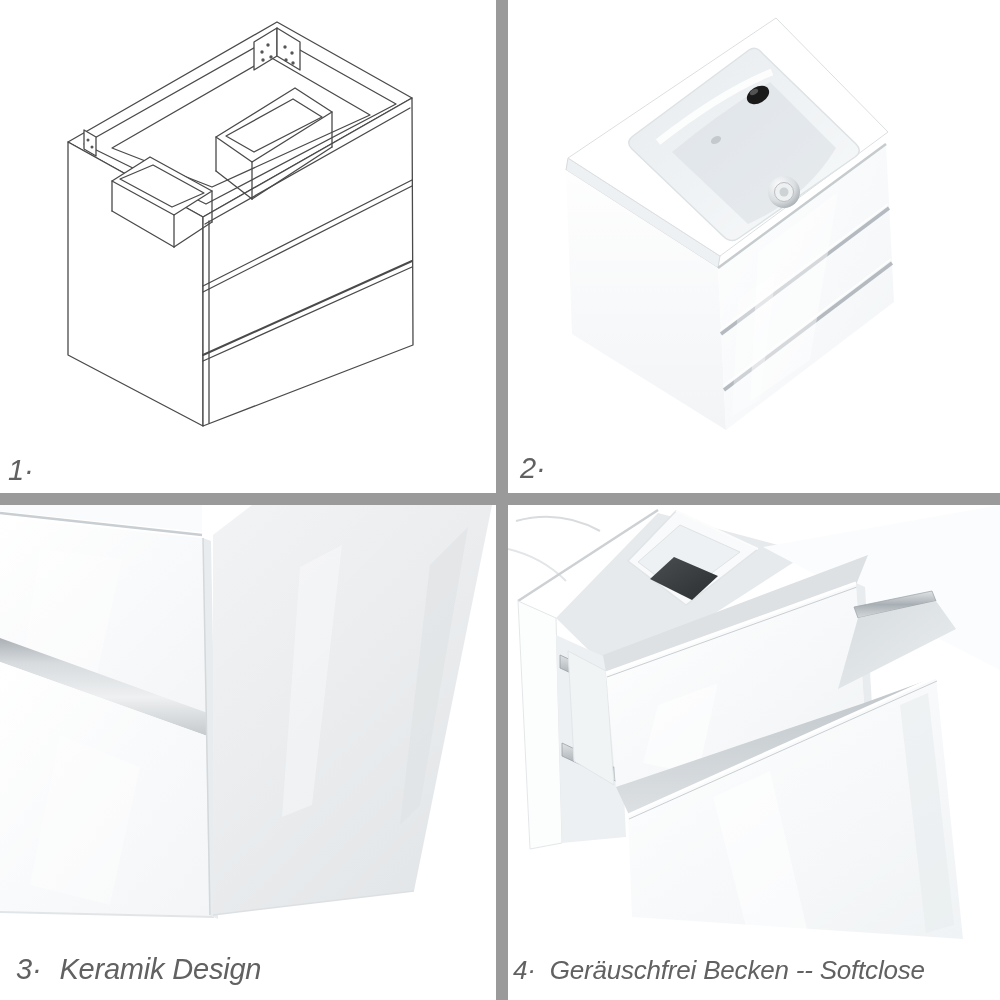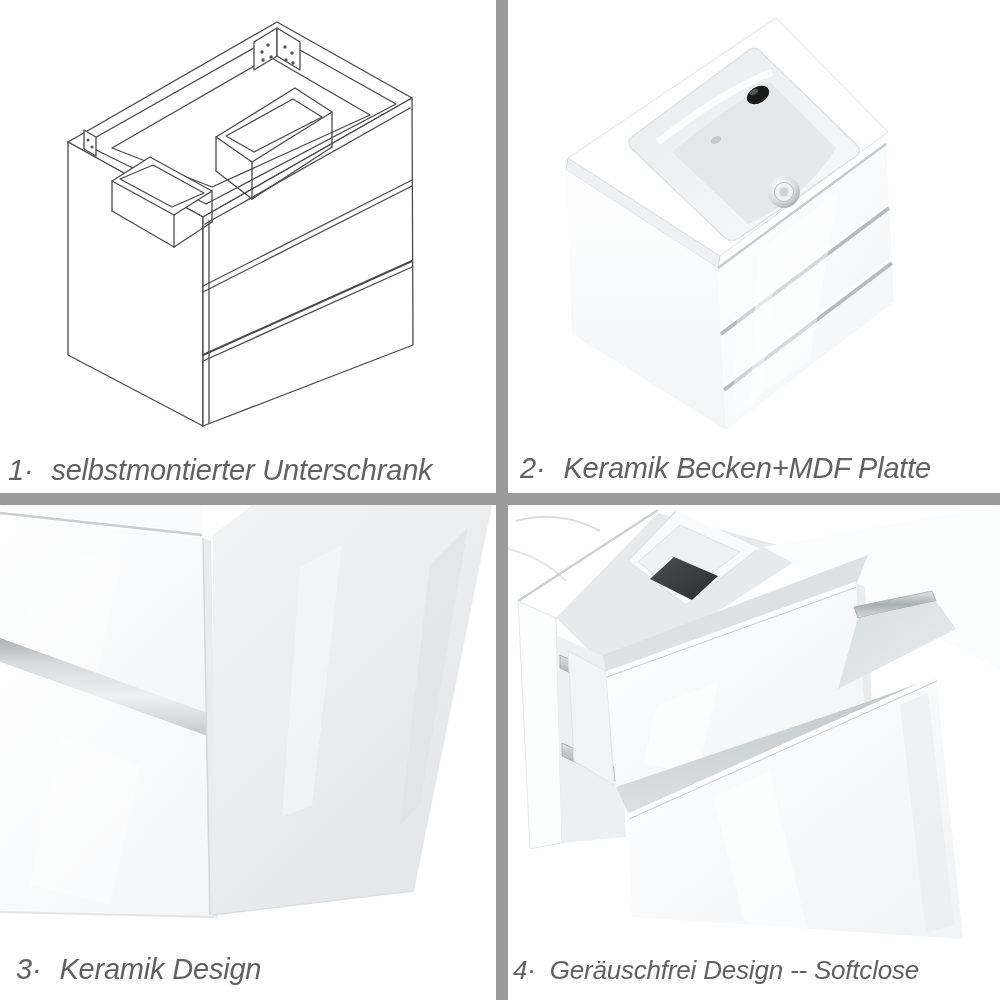--- a/index.html
+++ b/index.html
@@ -87,21 +87,20 @@
           <polygon fill="#ffffff" points="84,130 96,137 96,156 84,149"></polygon>
           <g fill="#555555" stroke="none">
             <circle cx="88" cy="140" r="1.5"></circle>
               <circle cx="92" cy="147" r="1.5"></circle>
           </g>
         </g>
       </g>
     </svg>
     <figcaption class="caption" style="color: rgb(97, 97, 97);">
       <span class="cap-num">1·</span>
-      <span class="cap-txt">selbstmontierter Unterschrank</span>
     </figcaption>
   </figure>
 
   <div class="vdiv" style="background: rgb(154, 154, 154);"></div>
 
   <figure class="quad q2">
     <svg class="art" width="492" height="493" viewBox="0 0 492 493" aria-label="white-gloss-vanity-top-view-ceramic-basin-faucet-hole-chrome-drain-two-drawers">
       <defs>
         <linearGradient id="q2basin" x1="0" y1="0" x2="1" y2="1">
           <stop offset="0" stop-color="#e7ebee"></stop>
@@ -143,21 +142,20 @@
       <line x1="210" y1="268" x2="378" y2="144" stroke="#c6cbce" stroke-width="2.5"></line>
       <line x1="212" y1="330" x2="380" y2="204" stroke="#ffffff" stroke-width="1.5" opacity="0.9"></line>
       <line x1="213" y1="334" x2="381" y2="208" stroke="#b4bac0" stroke-width="3.5"></line>
       <line x1="215" y1="386" x2="383" y2="259" stroke="#ffffff" stroke-width="1.5" opacity="0.9"></line>
       <line x1="216" y1="390" x2="384" y2="263" stroke="#b4bac0" stroke-width="3.5"></line>
       <polygon points="250,252 330,192 302,360 242,402" fill="#ffffff" opacity="0.45"></polygon>
       <polygon points="230,300 268,272 252,400 224,416" fill="#ffffff" opacity="0.35"></polygon>
     </svg>
     <figcaption class="caption" style="color: rgb(97, 97, 97);">
       <span class="cap-num">2·</span>
-      <span class="cap-txt">Keramik Becken+MDF Platte</span>
     </figcaption>
   </figure>
 
   <div class="hdiv" style="background: rgb(154, 154, 154);"></div>
 
   <figure class="quad q3">
     <svg class="art" width="496" height="495" viewBox="0 0 496 495" aria-label="close-up-of-handleless-recessed-grip-groove-between-white-gloss-drawer-fronts">
       <defs>
         <linearGradient id="q3panel" x1="0" y1="0" x2="1" y2="1">
           <stop offset="0" stop-color="#ffffff"></stop>
@@ -259,17 +257,17 @@
       <polygon points="350,113 428,96 448,124 330,184" fill="url(#q4int)"></polygon>
       <polygon points="108,282 356,198 428,172 122,312" fill="url(#q4shadow)"></polygon>
       <polygon points="120,310 428,172 455,434 124,412" fill="url(#q4gloss)"></polygon>
       <line x1="120" y1="310" x2="428" y2="172" stroke="#ffffff" stroke-width="3"></line>
       <line x1="121" y1="314" x2="429" y2="176" stroke="#c9ced2" stroke-width="1"></line>
       <polygon points="205,292 262,266 300,428 242,438" fill="#ffffff" opacity="0.5"></polygon>
       <polygon points="392,200 420,188 446,420 418,428" fill="#e8ecee" opacity="0.6"></polygon>
     </svg>
     <figcaption class="caption" style="color: rgb(97, 97, 97);">
       <span class="cap-num">4·</span>
-      <span class="cap-txt">Geräuschfrei Design -- Softclose</span>
+      <span class="cap-txt">Geräuschfrei Becken -- Softclose</span>
     </figcaption>
   </figure>
 
 </div>
 
 </body></html>

